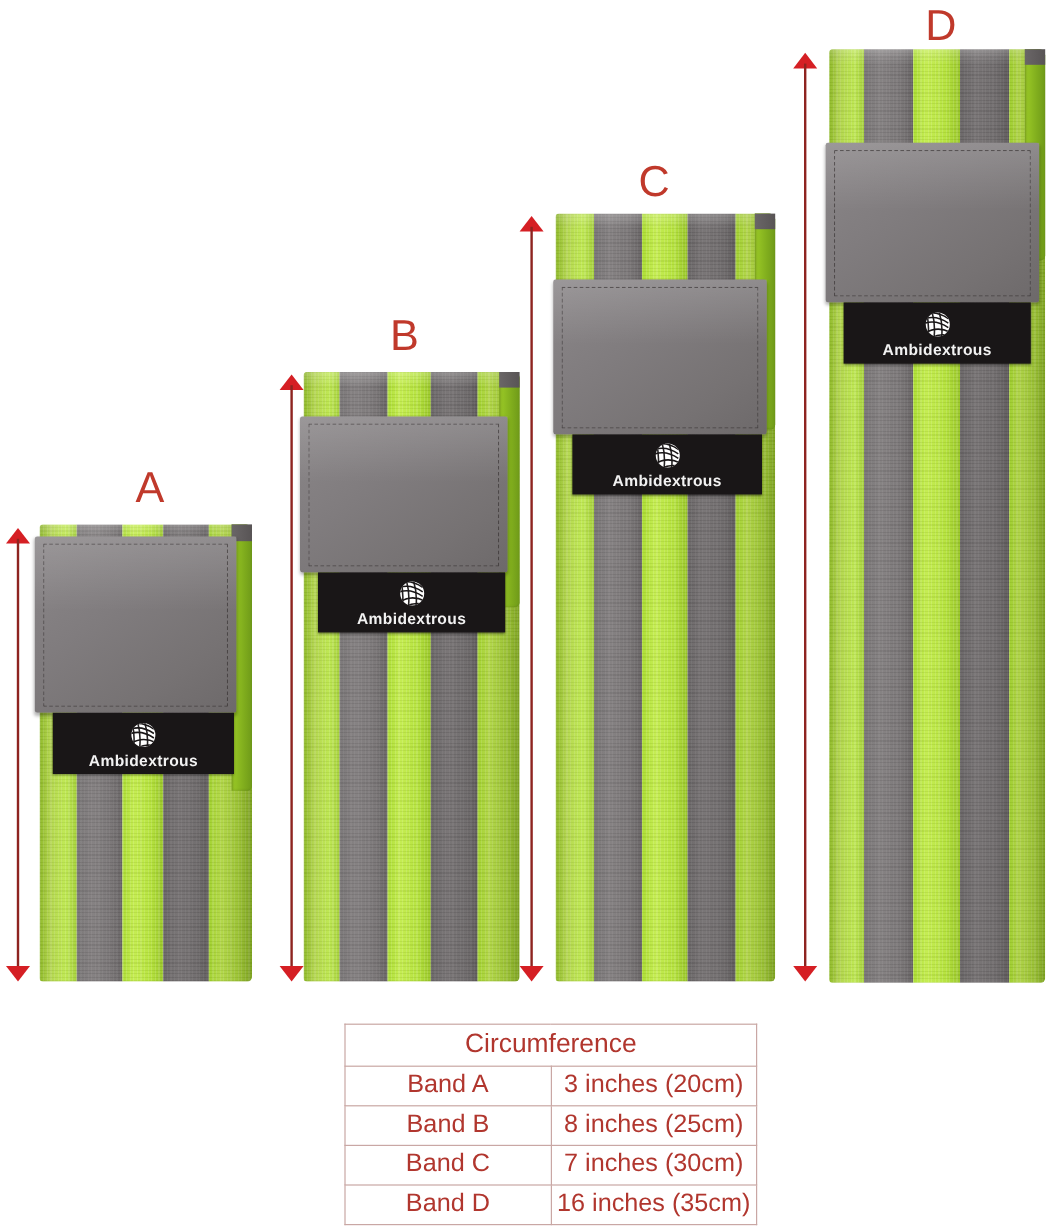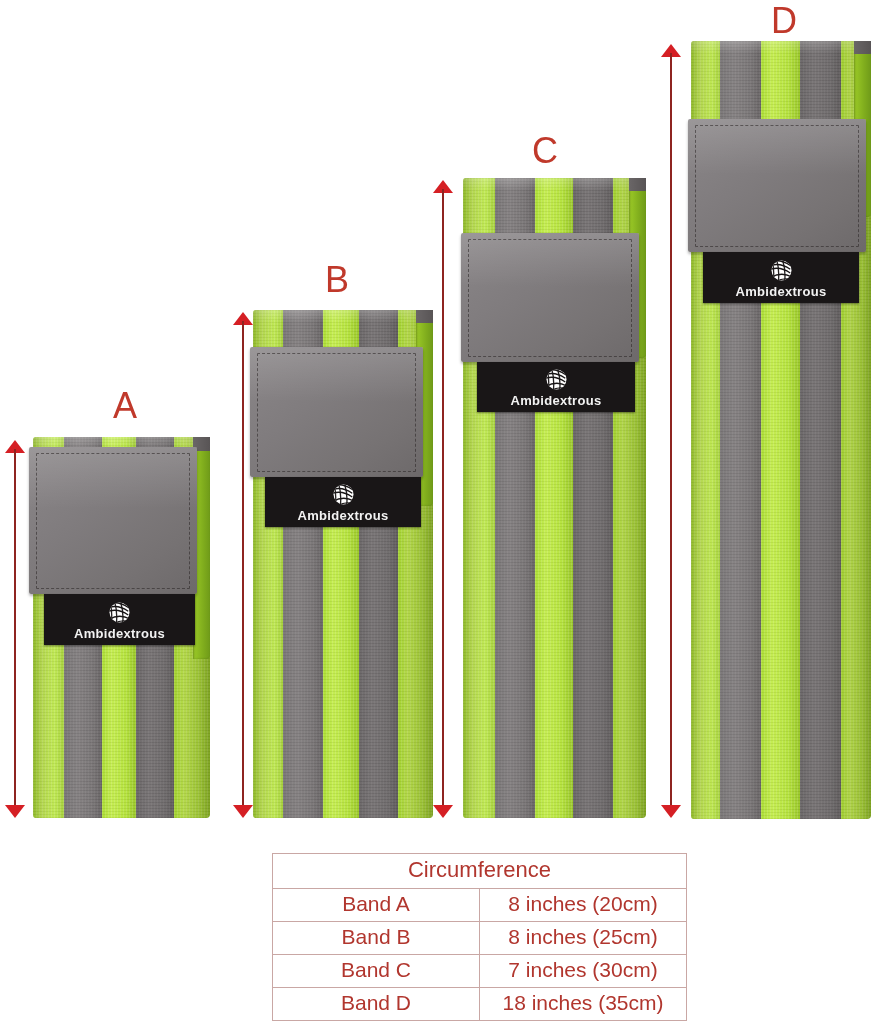--- a/index.html
+++ b/index.html
@@ -365,41 +365,41 @@
         <g clip-path="url(#cpD)" stroke="#191617" stroke-width="2.1" fill="none" opacity=".95">
           <path d="M 6 42 Q 10 20 4 2"></path>
             <path d="M 14 44 Q 18 22 12 2"></path>
           <path d="M 24 44 Q 28 24 22 4"></path>
         </g>
       </svg>
       <span class="brand-text" style="font-size:13px;">Ambidextrous</span>
     </div>
   </div>
 
-  <table class="spec-table" style="left:272px;top:853px;width:415px;">
+  <table class="spec-table" style="left:287px;top:853px;width:344px;">
     <colgroup>
         <col style="width:50%">
         <col style="width:50%">
       </colgroup>
     <tbody>
       <tr>
         <td class="head" colspan="2">Circumference</td>
       </tr>
       <tr>
         <td>Band A</td>
-        <td>8 inches (20cm)</td>
+        <td>3 inches (20cm)</td>
       </tr>
       <tr>
         <td>Band B</td>
         <td>8 inches (25cm)</td>
       </tr>
       <tr>
         <td>Band C</td>
         <td>7 inches (30cm)</td>
       </tr>
       <tr>
         <td>Band D</td>
-        <td>18 inches (35cm)</td>
+        <td>16 inches (35cm)</td>
       </tr>
     </tbody>
   </table>
 
 </div>
 
 </body></html>

